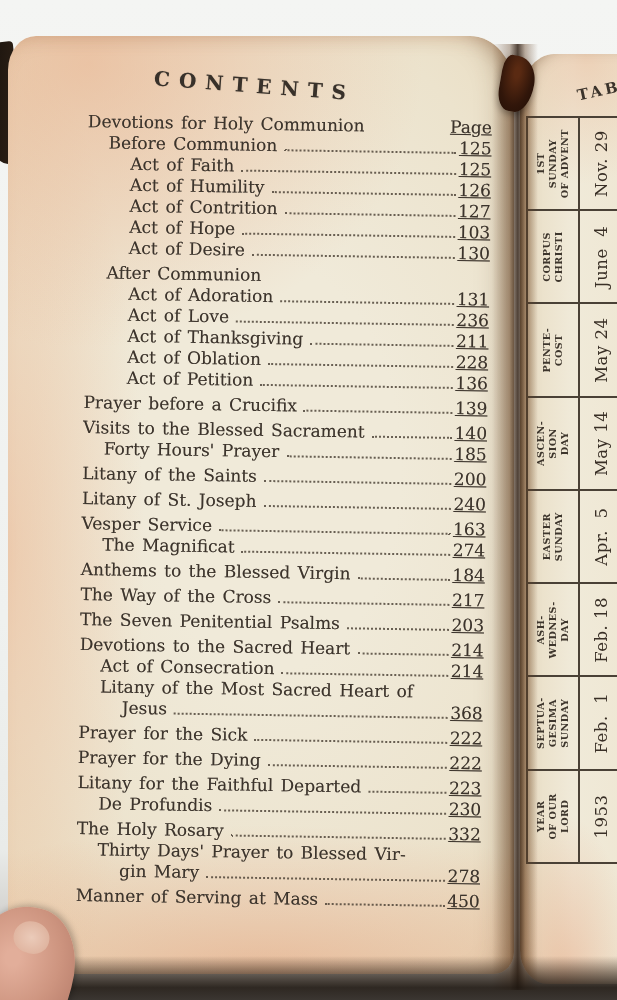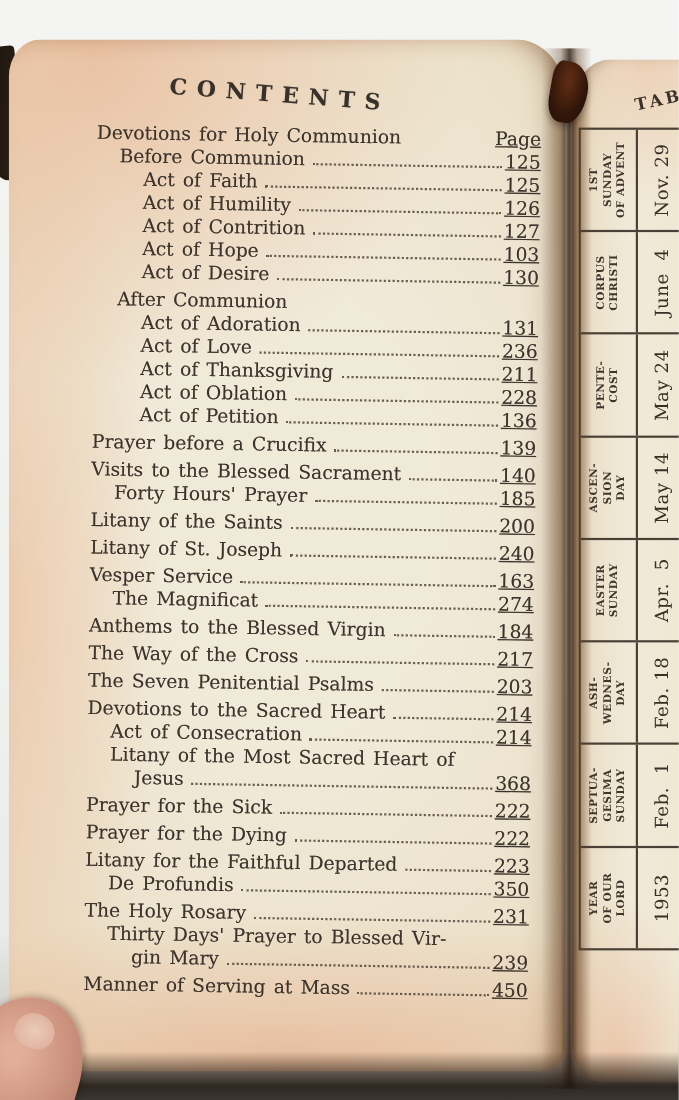--- a/index.html
+++ b/index.html
@@ -353,34 +353,34 @@
             <span class="pnum">222</span>
           </div>
           <div class="toc-line indent-0 space-before">
             <span class="toc-text">Litany for the Faithful Departed</span>
             <span class="leader"></span>
             <span class="pnum">223</span>
           </div>
           <div class="toc-line indent-1">
             <span class="toc-text">De Profundis</span>
             <span class="leader"></span>
-            <span class="pnum">350</span>
+            <span class="pnum">230</span>
           </div>
           <div class="toc-line indent-0 space-before">
             <span class="toc-text">The Holy Rosary</span>
             <span class="leader"></span>
-            <span class="pnum">231</span>
+            <span class="pnum">332</span>
           </div>
           <div class="toc-line indent-1">
             <span class="toc-text">Thirty Days' Prayer to Blessed Vir-</span>
           </div>
           <div class="toc-line indent-2">
             <span class="toc-text">gin Mary</span>
             <span class="leader"></span>
-            <span class="pnum">239</span>
+            <span class="pnum">278</span>
           </div>
           <div class="toc-line indent-0 space-before">
             <span class="toc-text">Manner of Serving at Mass</span>
             <span class="leader"></span>
             <span class="pnum">450</span>
           </div>
         </div>
     </div>
   </div>
 

